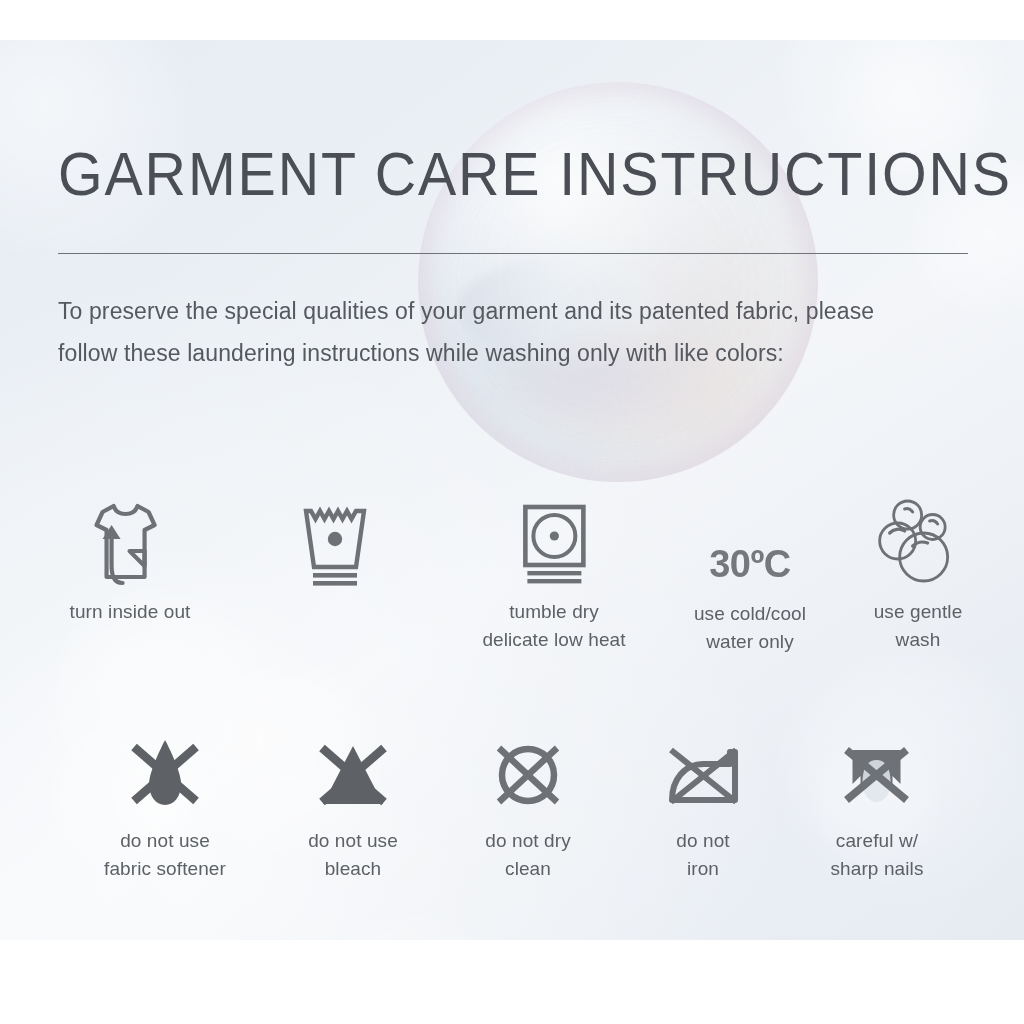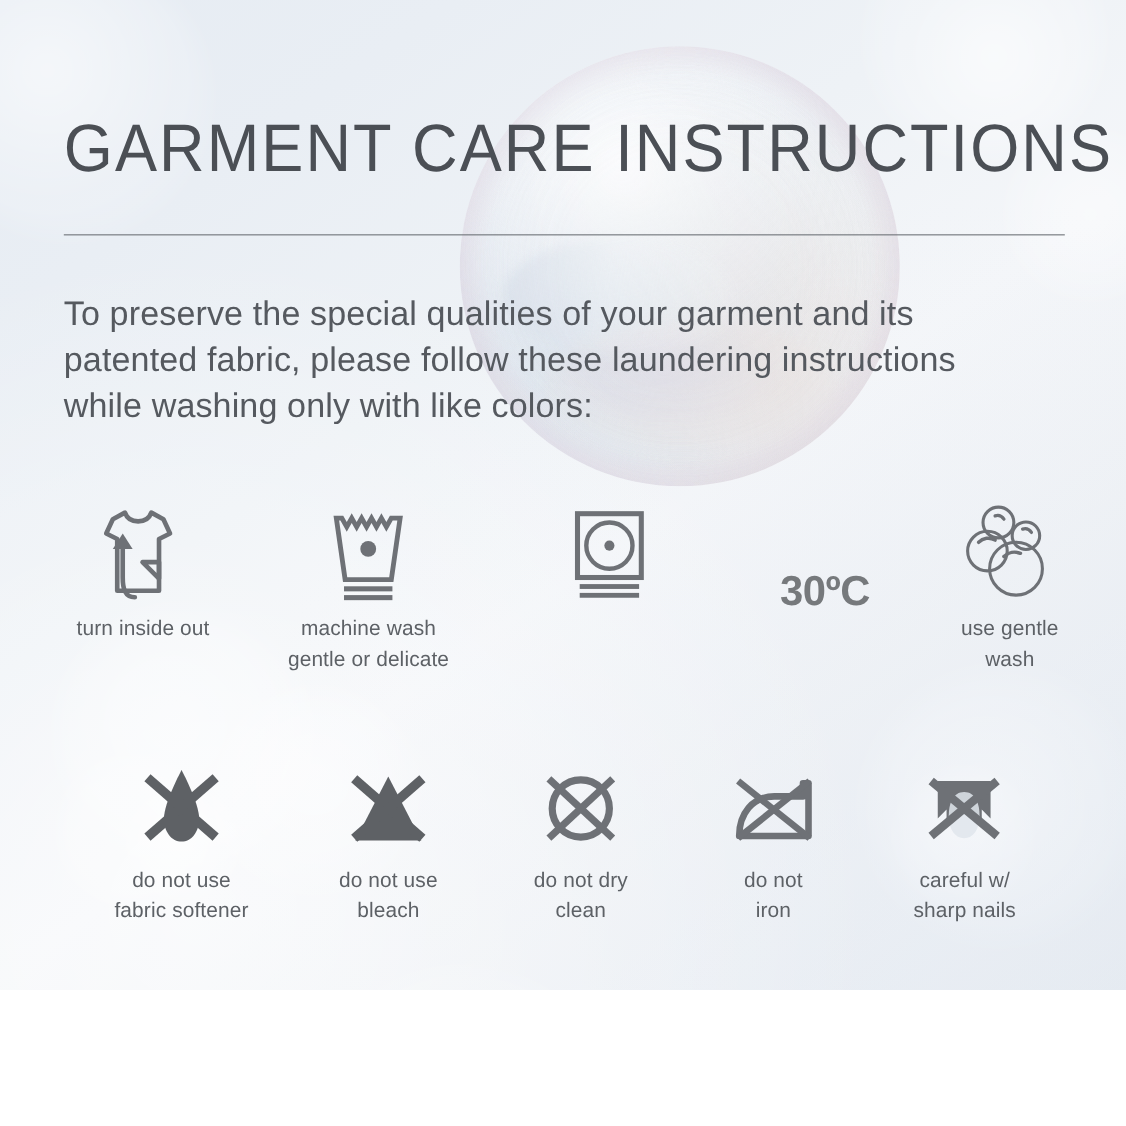--- a/index.html
+++ b/index.html
@@ -17,20 +17,21 @@
     background:
       linear-gradient(145deg,
         #e6ecf3 0%,
         #e9eef4 18%,
         #eef2f6 38%,
         #f4f6f9 55%,
         #eef1f5 72%,
         #e7ecf2 88%,
         #e2e8ef 100%);
     overflow:hidden;
+    margin-top:40px;
   }
 
   
   .bg-layer { position:absolute; inset:0; pointer-events:none; }
 
   .bubble {
     position:absolute;
     border-radius:50%;
     mix-blend-mode:screen;
   }
@@ -171,23 +172,23 @@
 
   .rule {
     position:absolute;
     left:58px; top:213px;
     width:910px; height:1px;
     background:#6e7378;
   }
 
   .intro {
     position:absolute;
-    left:58px; top:264px;
+    left:58px; top:250px;
     width:880px;
-    font-size:31px;
+    font-size:23px;
     font-weight:300;
     line-height:42px;
     color:#55595f;
     letter-spacing:0.1px;
   }
 
   
   .icon-grid {
     position:absolute;
     left:0; top:455px;
@@ -292,40 +293,42 @@
 
               <path d="M10 12 L18 68 L60 68 L68 12
                        L60 12 L55.5 20 L51 12 L46.5 20 L42 12 L37.5 20 L33 12 L28.5 20 L24 12 L19.5 20 L15 12 Z" fill="none" stroke="#6e7176" stroke-width="4.4" stroke-linejoin="miter"></path>
 
               <circle cx="39" cy="40" r="7.2" fill="#6e7176"></circle>
 
               <rect x="17" y="74" width="44" height="4.6" fill="#6e7176"></rect>
               <rect x="17" y="82" width="44" height="4.6" fill="#6e7176"></rect>
             </svg>
           </div>
-          <div class="icon-caption">machine wash
-gentle or delicate</div>
         </div>
 
         <div class="icon-cell" style="left:554px; top:0;">
           <div class="icon-art">
             <svg width="74" height="88" viewBox="0 0 74 88">
               <rect x="8" y="8" width="58" height="58" fill="none" stroke="#6e7176" stroke-width="4.6"></rect>
               <circle cx="37" cy="37" r="21" fill="none" stroke="#6e7176" stroke-width="4.0"></circle>
               <circle cx="37" cy="37" r="4.6" fill="#6e7176"></circle>
               <rect x="10" y="72" width="54" height="4.4" fill="#6e7176"></rect>
               <rect x="10" y="80" width="54" height="4.4" fill="#6e7176"></rect>
             </svg>
           </div>
-        </div>
-
-        <div class="icon-cell" style="left:750px; top:16px;">
+          <div class="icon-caption">tumble dry
+delicate low heat</div>
+        </div>
+
+        <div class="icon-cell" style="left:750px; top:2px;">
           <div class="icon-art">
             <div class="temp-text">30ºC</div>
           </div>
+          <div class="icon-caption">use cold/cool
+water only</div>
         </div>
 
         <div class="icon-cell" style="left:918px; top:0;">
           <div class="icon-art">
             <svg width="84" height="88" viewBox="0 0 84 88">
               <g fill="none" stroke="#6e7176" stroke-width="2.8">
 
                 <circle cx="32" cy="16" r="14"></circle>
                 <path d="M29 10 C32 9 35 10 37 13" stroke-width="3.0" stroke-linecap="round"></path>
 

